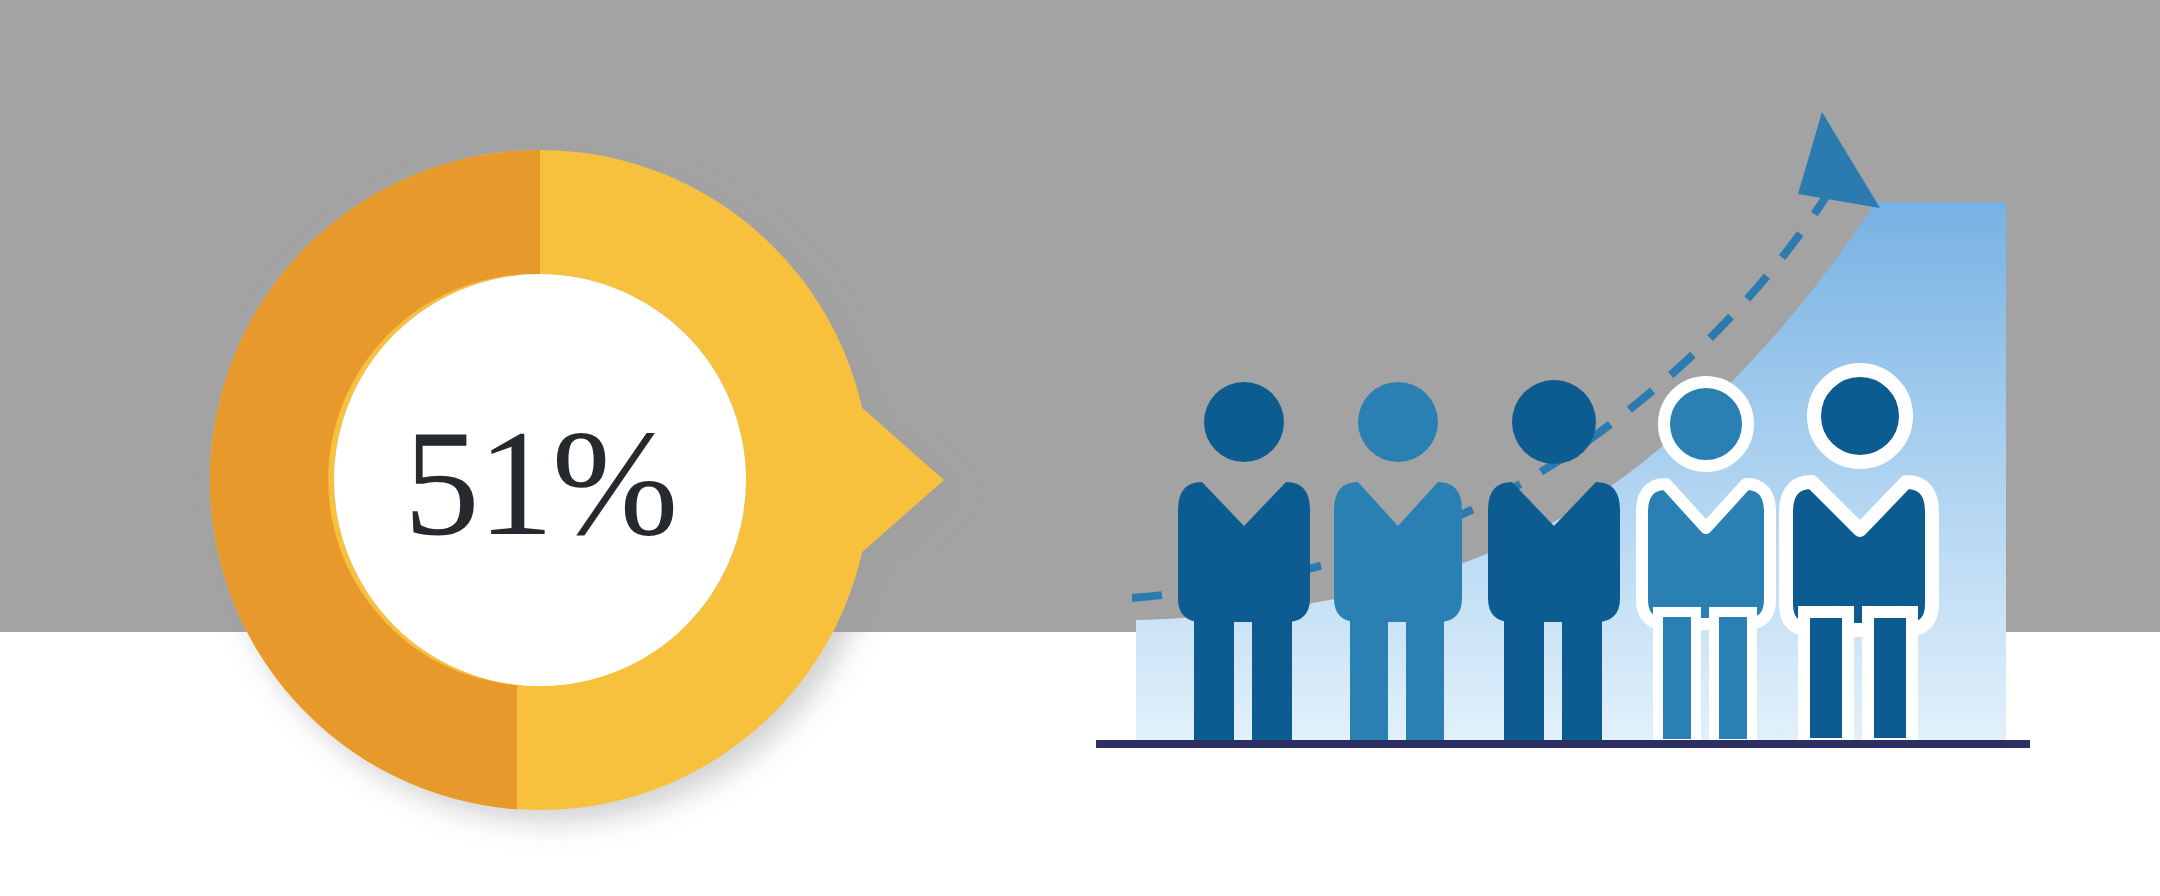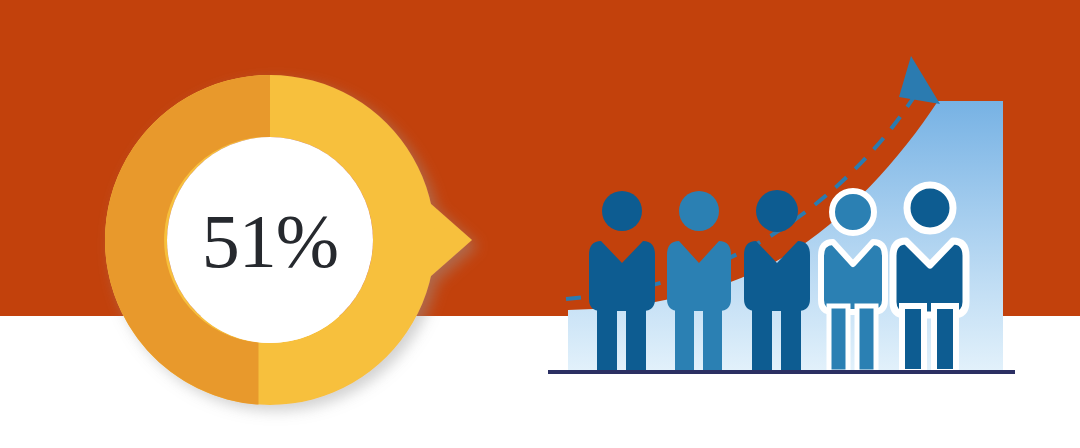--- a/index.html
+++ b/index.html
@@ -7,21 +7,21 @@
   body {
     background:#ffffff;
     font-family:"Liberation Sans", sans-serif;
     overflow:hidden;
     position:relative;
   }
   #stage {
     position:relative;
     width:1080px;
     height:316px;
-    background:#c2410c;
+    background:#a3a3a3;
   }
   .panel { position:absolute; top:0; height:448px; }
   #donut-panel { left:0; width:520px; }
   #growth-panel { left:520px; width:560px; }
   svg { display:block; overflow:visible; }
   .pct-text {
     font-family:"Liberation Serif", "DejaVu Serif", serif;
     font-weight:400;
     font-size:76px;
     letter-spacing:-1px;

